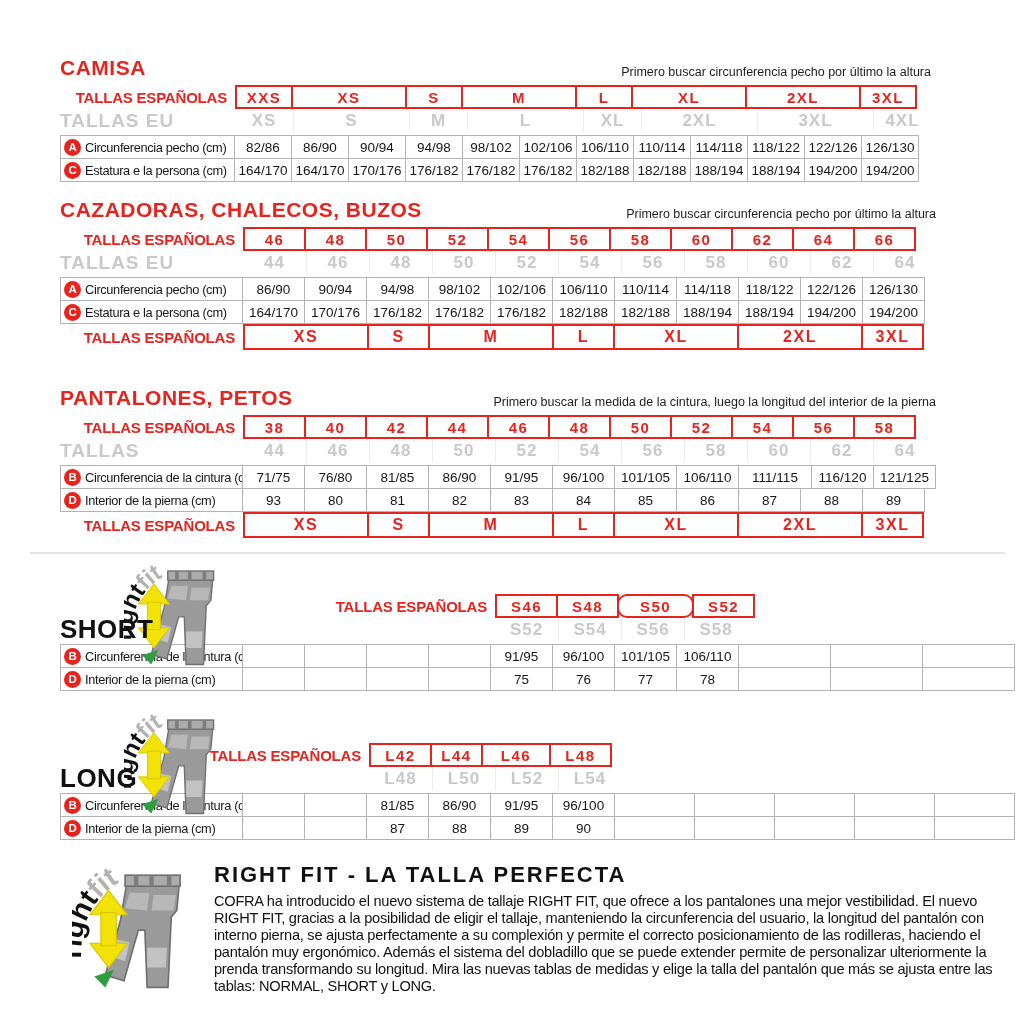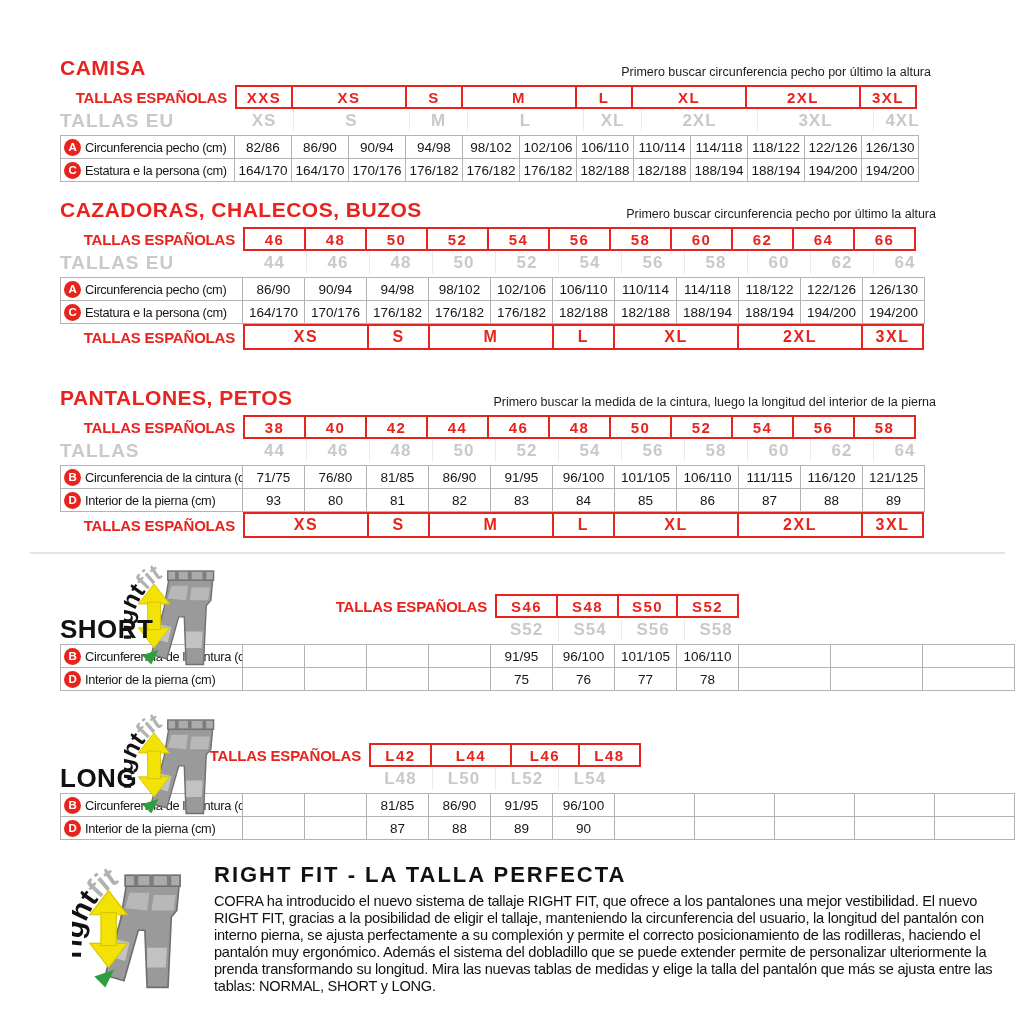--- a/index.html
+++ b/index.html
@@ -287,21 +287,21 @@
               <span>Circunferencia de la cintura (cm)</span>
             </div>
             <div class="vcell" style="width: 63px; flex: 0 0 auto;">71/75</div>
             <div class="vcell" style="width: 63px; flex: 0 0 auto;">76/80</div>
             <div class="vcell" style="width: 63px; flex: 0 0 auto;">81/85</div>
             <div class="vcell" style="width: 63px; flex: 0 0 auto;">86/90</div>
             <div class="vcell" style="width: 63px; flex: 0 0 auto;">91/95</div>
             <div class="vcell" style="width: 63px; flex: 0 0 auto;">96/100</div>
             <div class="vcell" style="width: 63px; flex: 0 0 auto;">101/105</div>
             <div class="vcell" style="width: 63px; flex: 0 0 auto;">106/110</div>
-            <div class="vcell" style="width: 63px; flex: 0 0 auto;">111/115</div>
+            <div class="vcell" style="width: 74px; flex: 0 0 auto;">111/115</div>
             <div class="vcell" style="width: 63px; flex: 0 0 auto;">116/120</div>
             <div class="vcell" style="width: 63px; flex: 0 0 auto;">121/125</div>
           </div>
           <div class="trow">
             <div class="rowlabel" style="width: 183px; flex: 0 0 auto;">
               <span class="badge">D</span>
               <span>Interior de la pierna (cm)</span>
             </div>
             <div class="vcell" style="width: 63px; flex: 0 0 auto;">93</div>
             <div class="vcell" style="width: 63px; flex: 0 0 auto;">80</div>
@@ -334,21 +334,21 @@
   <section class="variant" id="block-short">
     <svg class="rf-logo-small" viewBox="0 0 110 120">
         <use href="#rf-logo"></use>
       </svg>
     <div class="vname">SHORT</div>
     <div>
         <div class="trow">
           <div class="lbl-red" style="width: 435px; flex: 0 0 auto;">TALLAS ESPAÑOLAS</div>
           <div class="esbox" style="width: 63px; flex: 0 0 auto;">S46</div>
           <div class="esbox" style="width: 63px; flex: 0 0 auto;">S48</div>
-          <div class="esbox" style="width: 61px; flex: 0 0 auto;">S50</div>
+          <div class="esbox" style="width: 77px; flex: 0 0 auto; border-radius: 10px;">S50</div>
           <div class="esbox" style="width: 63px; flex: 0 0 auto;">S52</div>
         </div>
         <div class="trow">
           <div class="spacer" style="width: 435px; flex: 0 0 auto;"></div>
           <div class="eucell" style="width: 63px; flex: 0 0 auto;">S52</div>
           <div class="eucell" style="width: 63px; flex: 0 0 auto;">S54</div>
           <div class="eucell" style="width: 63px; flex: 0 0 auto;">S56</div>
           <div class="eucell" style="width: 63px; flex: 0 0 auto;">S58</div>
         </div>
         <div class="datawrap">
@@ -392,21 +392,21 @@
 
   <section class="variant" id="block-long">
     <svg class="rf-logo-small" viewBox="0 0 110 120">
         <use href="#rf-logo"></use>
       </svg>
     <div class="vname">LONG</div>
     <div>
         <div class="trow">
           <div class="lbl-red" style="width: 309px; flex: 0 0 auto;">TALLAS ESPAÑOLAS</div>
           <div class="esbox" style="width: 63px; flex: 0 0 auto;">L42</div>
-          <div class="esbox" style="width: 82px; flex: 0 0 auto;">L44</div>
+          <div class="esbox" style="width: 53px; flex: 0 0 auto;">L44</div>
           <div class="esbox" style="width: 70px; flex: 0 0 auto;">L46</div>
           <div class="esbox" style="width: 63px; flex: 0 0 auto;">L48</div>
         </div>
         <div class="trow">
           <div class="spacer" style="width: 309px; flex: 0 0 auto;"></div>
           <div class="eucell" style="width: 63px; flex: 0 0 auto;">L48</div>
           <div class="eucell" style="width: 63px; flex: 0 0 auto;">L50</div>
           <div class="eucell" style="width: 63px; flex: 0 0 auto;">L52</div>
           <div class="eucell" style="width: 63px; flex: 0 0 auto;">L54</div>
         </div>

